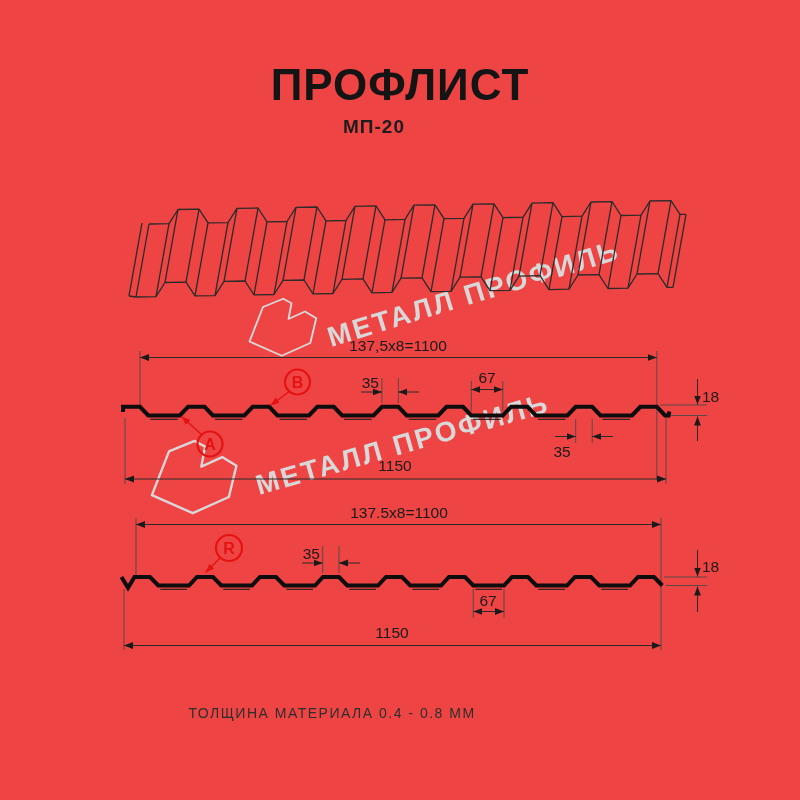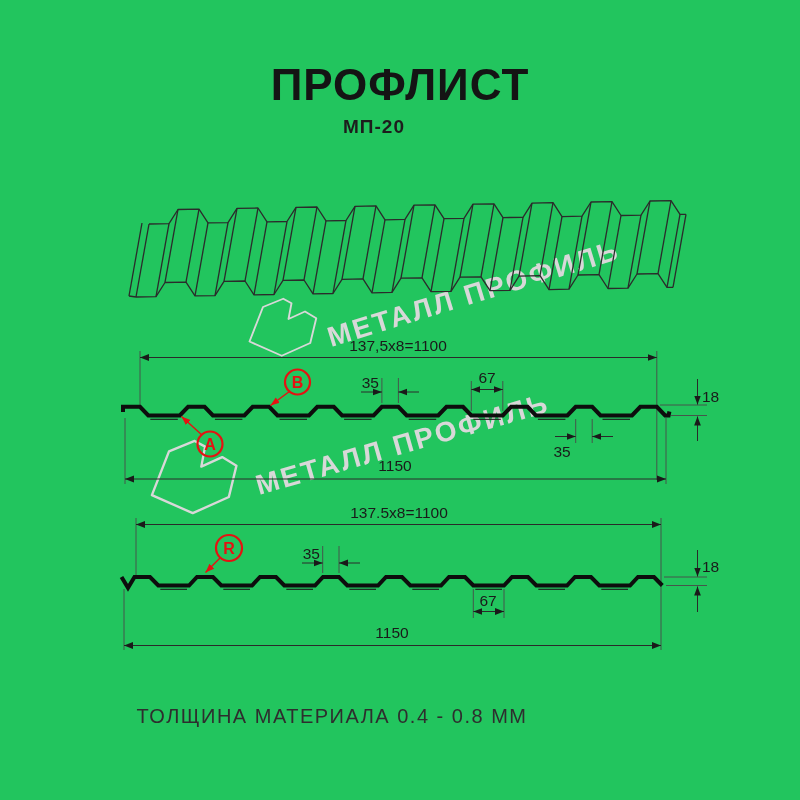--- a/index.html
+++ b/index.html
@@ -1,23 +1,23 @@
 <!DOCTYPE html>
 <html><head>
 <meta charset="utf-8">
 <style>
   html,body{margin:0;padding:0;background:#ffffff;}
-  .page{position:relative;width:800px;height:800px;background:#22c55e;overflow:hidden;
+  .page{position:relative;width:800px;height:800px;background:#ef4444;overflow:hidden;
         font-family:"Liberation Sans",sans-serif;color:#161616;}
   .title{position:absolute;top:60px;left:0;width:800px;text-align:center;
          font-size:44px;font-weight:bold;letter-spacing:1px;color:#141414;}
   .subtitle{position:absolute;top:116px;left:0;width:748px;text-align:center;
          font-size:19px;font-weight:bold;letter-spacing:1px;color:#1d1d1d;}
   .footer-note{position:absolute;top:705px;left:0;width:664px;text-align:center;
-         font-size:20px;letter-spacing:1.5px;color:#2e2e2e;}
+         font-size:14px;letter-spacing:1.5px;color:#2e2e2e;}
   svg{position:absolute;left:0;top:0;}
   .dim-text{font-size:15.5px;fill:#1a1a1a;}
   .dim-line{stroke:#2a2a2a;stroke-width:1;fill:none;}
   .ext-line{stroke:#4a4a4a;stroke-width:0.9;fill:none;}
   .profile{stroke:#0d0d0d;stroke-width:4;fill:none;stroke-linejoin:miter;}
   .under{stroke:#1a1a1a;stroke-width:1.1;}
   .iso{stroke:#2b2b2b;stroke-width:1.3;fill:none;stroke-linejoin:round;}
   .wm-logo{stroke:#d8d8d8;stroke-width:2.5;fill:none;stroke-linejoin:round;}
   .wm-text{fill:#d8d8d8;font-size:28px;font-weight:bold;letter-spacing:2.5px;}
   .lbl-circle{stroke:#e51212;stroke-width:2.2;fill:none;}

